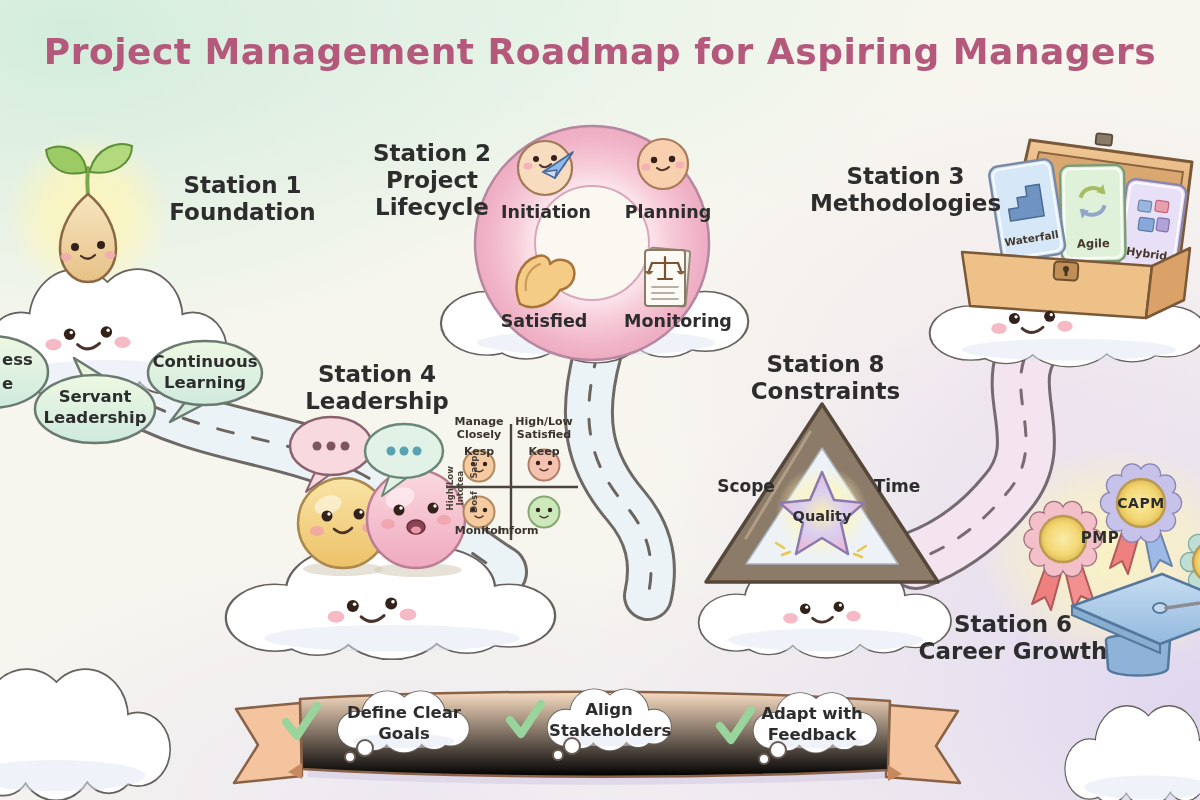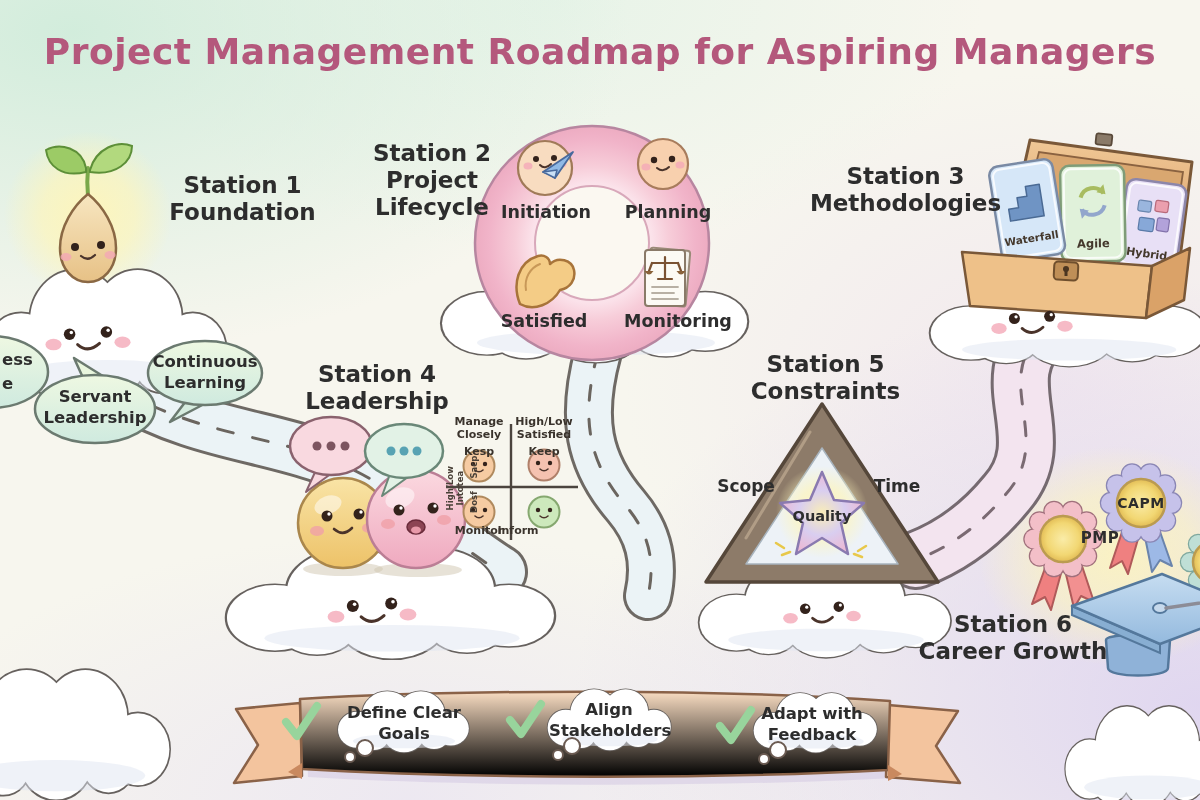--- a/index.html
+++ b/index.html
@@ -444,21 +444,21 @@
 
 <div class="lbl t-station" style="left:145px;top:172px;width:195px;">Station 1
 Foundation</div>
 <div class="lbl t-station" style="left:347px;top:140px;width:170px;">Station 2
 Project
 Lifecycle</div>
 <div class="lbl t-station" style="left:788px;top:163px;width:235px;">Station 3
 Methodologies</div>
 <div class="lbl t-station" style="left:282px;top:361px;width:190px;">Station 4
 Leadership</div>
-<div class="lbl t-station" style="left:733px;top:351px;width:185px;">Station 5
+<div class="lbl t-station" style="left:733px;top:351px;width:185px;">Station 8
 Constraints</div>
 <div class="lbl t-station" style="left:908px;top:611px;width:210px;">Station 6
 Career Growth</div>
 
 <div class="lbl t-phase" style="left:494px;top:202px;width:104px;">Initiation</div>
 <div class="lbl t-phase" style="left:620px;top:202px;width:96px;">Planning</div>
 <div class="lbl t-phase" style="left:494px;top:311px;width:100px;">Satisfied</div>
 <div class="lbl t-phase" style="left:624px;top:311px;width:104px;">Monitoring</div>
 
 <div class="lbl t-partial" style="left:2px;top:348px;width:40px;">ess

